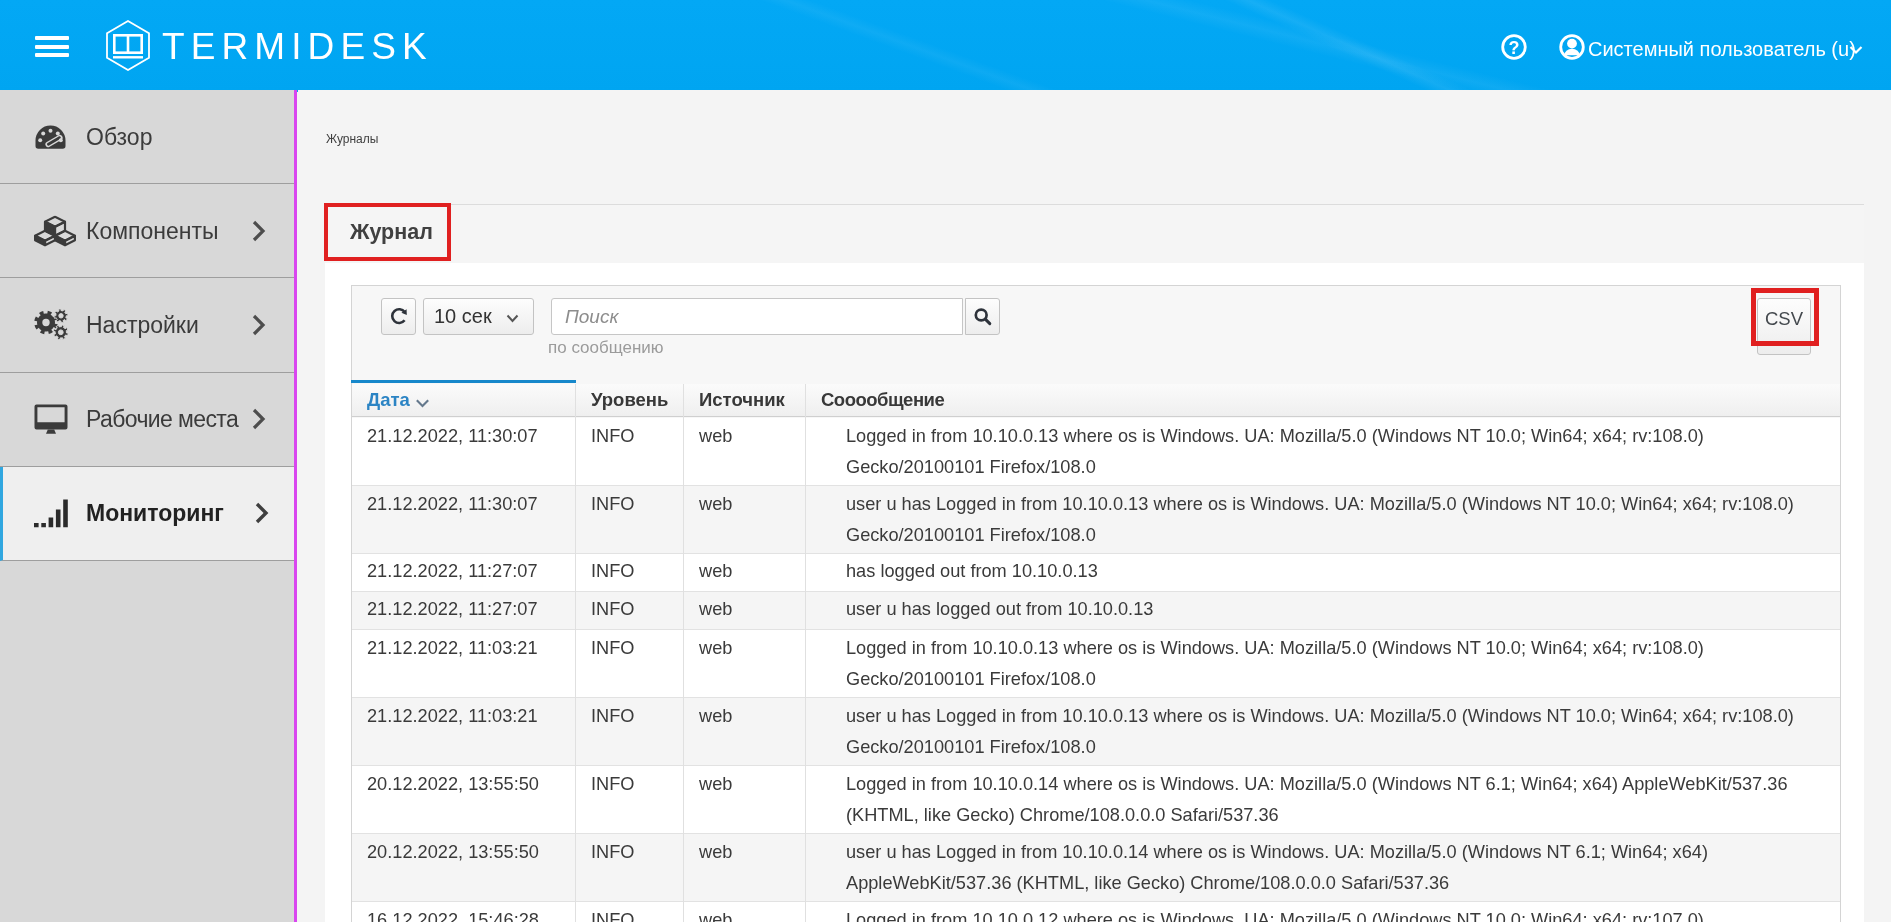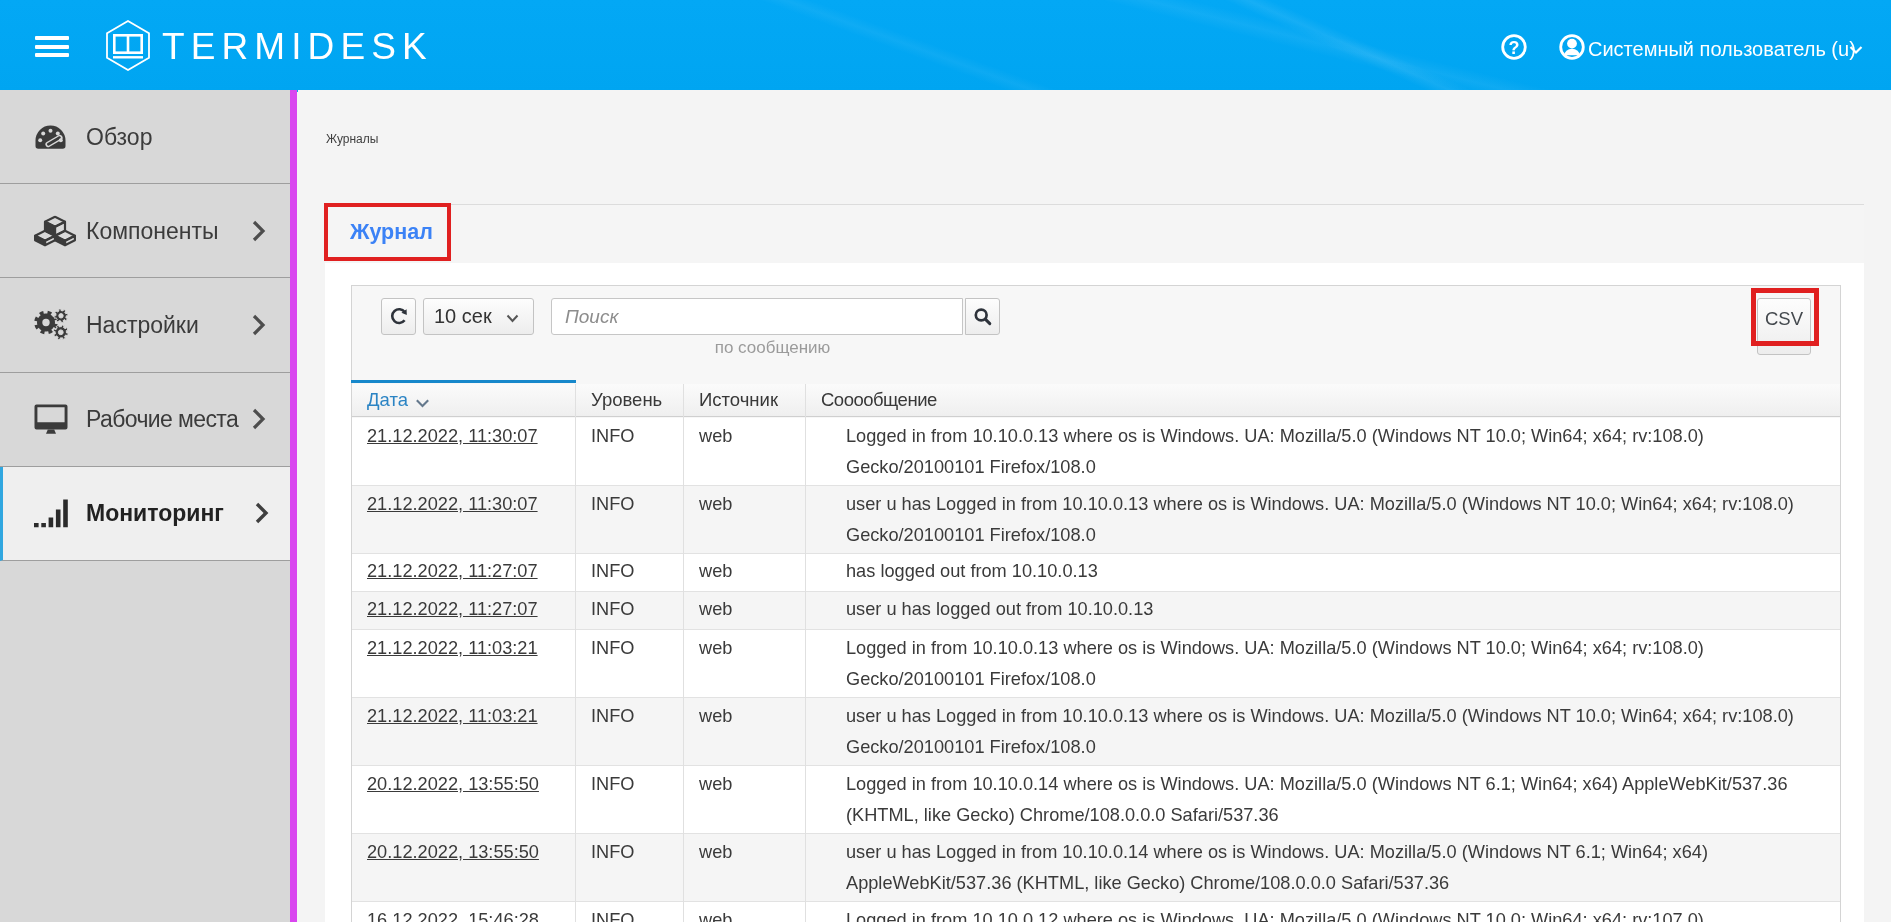--- a/index.html
+++ b/index.html
@@ -13,54 +13,54 @@
   }
   .burger { position:absolute; left:35px; top:36px; width:34px; height:21px; }
   .burger div { position:absolute; left:0; width:34px; height:4px; background:#fff; border-radius:1px; }
   .logo-hex { position:absolute; left:106px; top:20px; }
   .logo-text { position:absolute; left:162px; top:26px; font-size:37px; color:#fff; letter-spacing:6.1px; font-weight:400; }
   .help-ic { position:absolute; left:1501px; top:34px; }
   .user-ic { position:absolute; left:1559px; top:34px; }
   .user-name { position:absolute; left:1588px; top:38px; font-size:20px; color:#fff; }
   .user-caret { position:absolute; left:1849px; top:45px; }
 
-  .sidebar { position:absolute; left:0; top:90px; width:297px; height:832px; background:#d8d8d8; border-right:7px solid #d946ef; }
+  .sidebar { position:absolute; left:0; top:90px; width:297px; height:832px; background:#d8d8d8; border-right:3px solid #d946ef; }
   .sb-item { position:relative; height:94.2px; border-bottom:1px solid #9e9e9e; color:#3b3b3b; }
   .sb-item .lbl { position:absolute; left:86px; top:50%; transform:translateY(-50%); font-size:23px; }
   .sb-item .ic { position:absolute; left:34px; top:50%; transform:translateY(-50%); }
   .sb-item .chev { position:absolute; left:251px; top:50%; transform:translateY(-50%); }
   .sb-item.active { background:#efefef; border-left:3px solid #31a7e0; }
   .sb-item.active .lbl { font-weight:bold; color:#222; left:83px; }
   .sb-item.active .ic { left:31px; }
 
   .content { position:absolute; left:298px; top:90px; width:1593px; height:832px; background:#f4f4f4; }
   .crumb { position:absolute; left:28px; top:42px; font-size:12px; color:#3f3f3f; }
   .card { position:absolute; left:27px; top:114px; width:1539px; height:718px; background:#fff; border-top:1px solid #dcdcdc; }
   .card-head { position:absolute; left:0; top:0; width:100%; height:58px; background:#f5f5f5; }
-  .card-title { position:absolute; left:25px; top:15px; font-size:21.5px; font-weight:bold; color:#3b82f6; }
+  .card-title { position:absolute; left:25px; top:15px; font-size:21.5px; font-weight:bold; color:#404040; }
   .red1 { position:absolute; left:-1px; top:-2px; width:127px; height:58px; border:4px solid #e02020; z-index:30; }
   .panel { position:absolute; left:26px; top:80px; width:1490px; height:760px; border:1px solid #d4d4d4; background:#f7f7f7; }
 
   .tbtn { position:absolute; height:37px; border:1px solid #c3c3c3; border-radius:3px; background:linear-gradient(#fdfdfd,#ededed); color:#333; }
   .btn-refresh { left:29px; top:12px; width:35px; }
   .btn-drop { left:71px; top:12px; width:111px; font-size:20px; text-align:left; padding-left:10px; line-height:34px; }
   .srch-input { position:absolute; left:199px; top:12px; width:412px; height:37px; background:#fff; border:1px solid #c6c6c6; border-radius:3px 0 0 3px; font-style:italic; color:#8d8d8d; font-size:19px; line-height:35px; padding-left:13px; }
   .btn-search { left:613px; top:12px; width:35px; border-radius:0 3px 3px 0; }
-  .hint { position:absolute; left:196px; top:52px; width:449px; text-align:center; font-size:17px; color:#9b9b9b; }
+  .hint { position:absolute; left:196px; top:52px; width:449px; text-align:left; font-size:17px; color:#9b9b9b; }
   .btn-csv { left:1405px; top:12px; width:54px; height:57px; font-size:18.5px; text-align:center; line-height:39px; color:#44494e; }
   .red2 { position:absolute; left:1399px; top:2px; width:68px; height:58px; border:5px solid #e02020; z-index:30; }
 
   .thead { position:absolute; left:0px; top:98px; width:1488px; height:33px; background:linear-gradient(#fbfbfb,#efefef); border-bottom:1px solid #cfcfcf; }
   .bluebar { position:absolute; left:-1px; top:94px; width:225px; height:3px; background:#1788cb; }
-  .th { position:absolute; top:5px; font-weight:normal; font-size:18.5px; color:#383838; }
+  .th { position:absolute; top:5px; font-weight:bold; font-size:18.5px; color:#383838; }
   .rows { position:absolute; left:0; top:132px; width:1488px; }
   .row { position:relative; border-bottom:1px solid #e2e2e2; font-size:18.2px; color:#3a3a3a; }
   .row.alt { background:#f5f5f5; }
   .row.w { background:#fff; } .row span { line-height:30.5px; display:block; }
-  .c1 { position:absolute; left:15px; top:0;text-decoration:underline; }
+  .c1 { position:absolute; left:15px; top:0; }
   .c2 { position:absolute; left:239px; top:0; }
   .c3 { position:absolute; left:347px; top:0; }
   .c4 { position:absolute; left:494px; top:0; }
   .r2l { height:68px; } .r2l .c1,.r2l .c2,.r2l .c3,.r2l .c4 { top:3px; }
   .r1l { height:38px; } .r1l .c1,.r1l .c2,.r1l .c3,.r1l .c4 { top:2px; }
   .vline { position:absolute; top:98px; width:1px; background:#e0e0e0; }
 </style>
 </head>
 <body>
 <div class="topbar">

